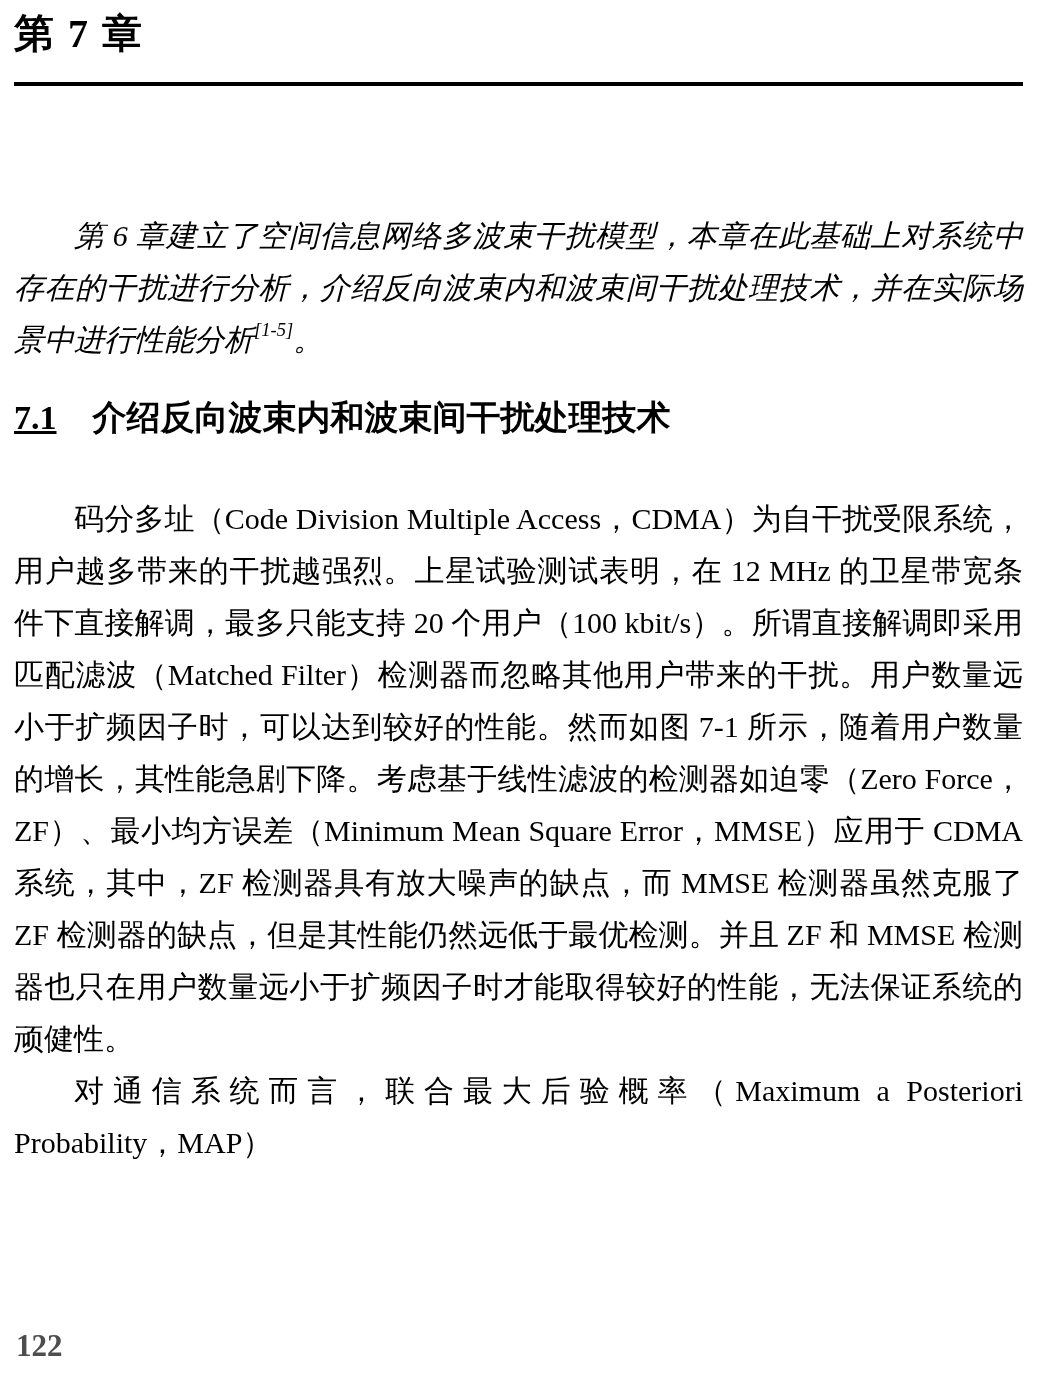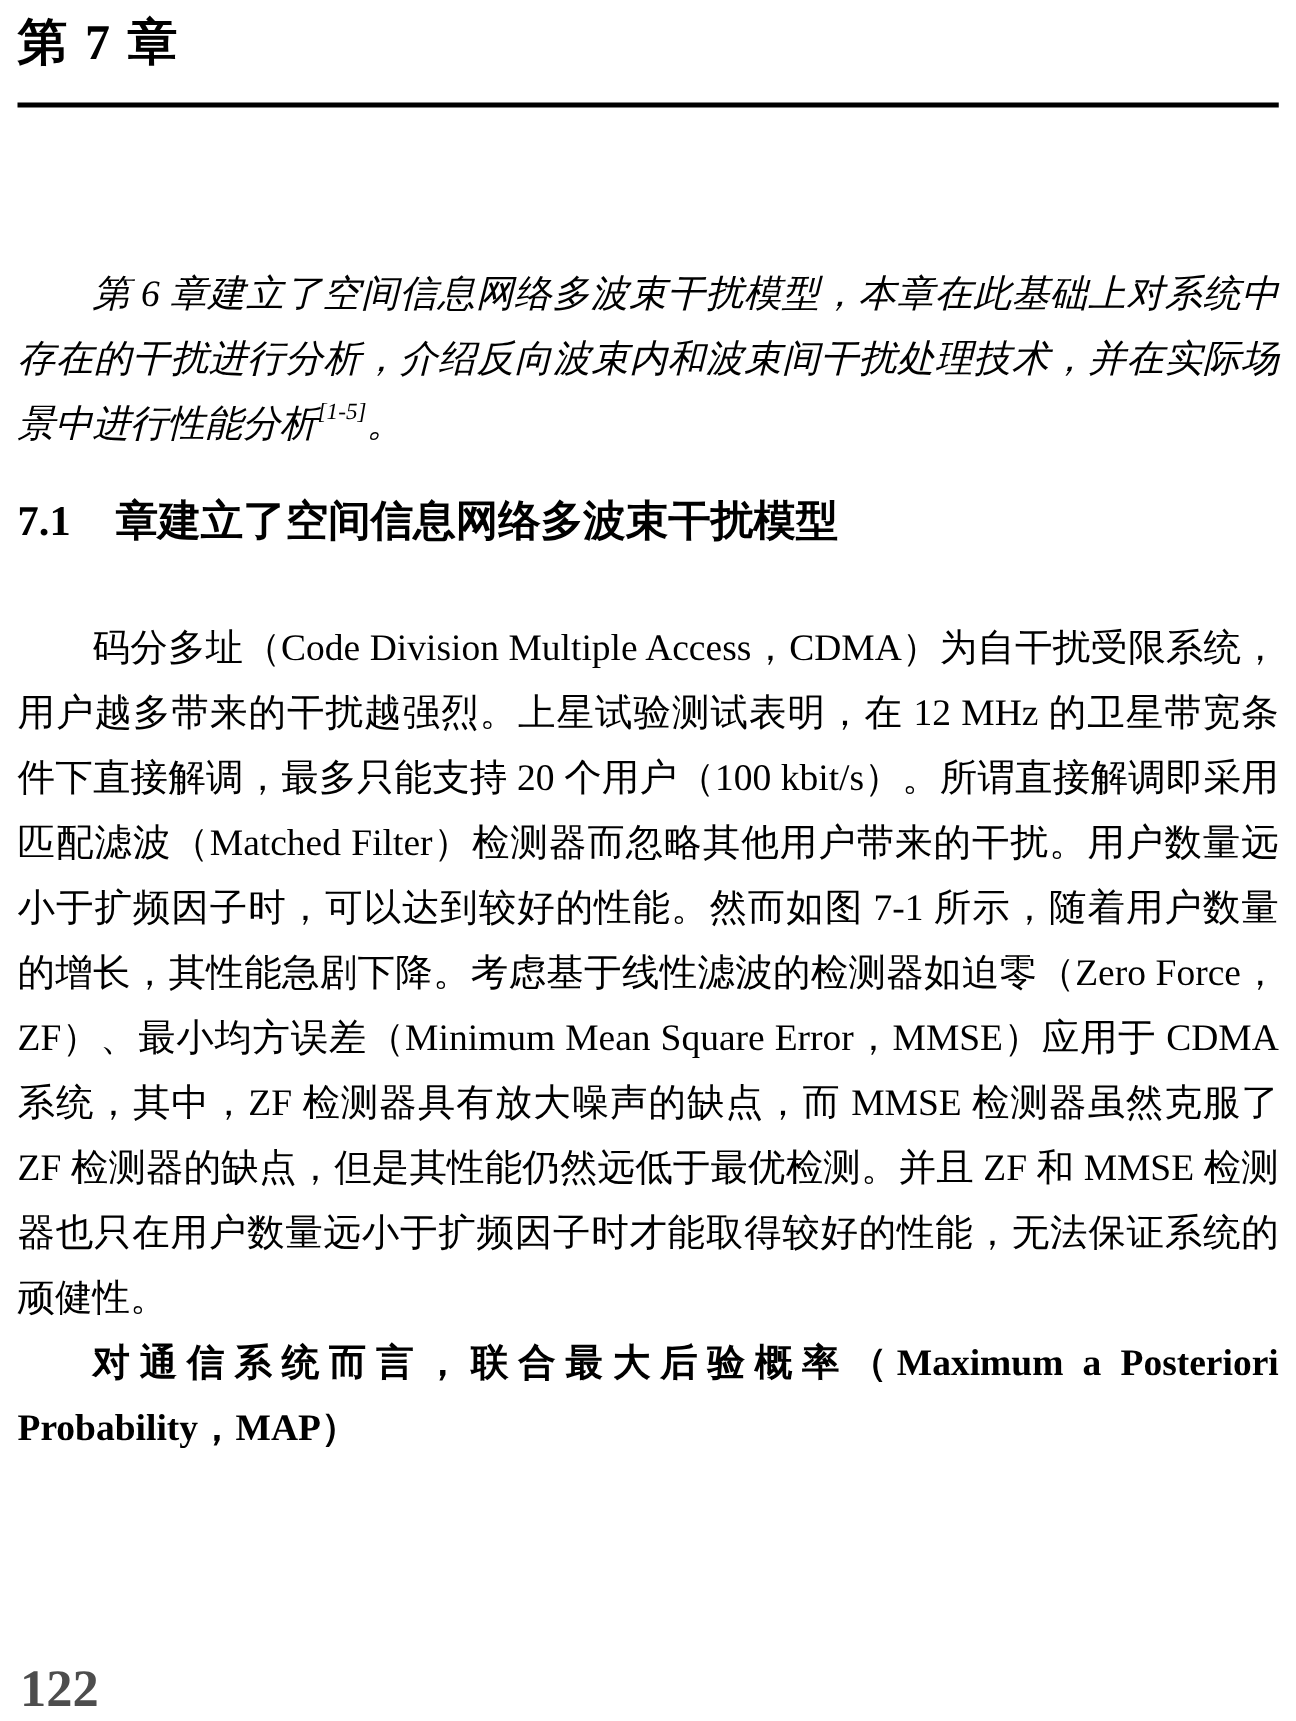--- a/index.html
+++ b/index.html
@@ -62,55 +62,55 @@
     vertical-align: 14px;
   }
   
   .h-sec {
     margin: 29px 0 0 0;
     font-family: "Liberation Serif", "DejaVu Serif", serif;
     font-weight: 900;
     font-size: 34px;
     line-height: 46px;
   }
-  .h-sec .sec-num { margin-right: 36px; }
+  .h-sec .sec-num { margin-right: 36px; text-decoration: underline; }
   .h-subsec {
     margin: 89px 0 0 0;
     font-family: "Liberation Serif", "DejaVu Serif", serif;
     font-weight: 900;
     font-size: 31px;
     line-height: 42px;
   }
   .h-subsec .sec-num { margin-right: 28px; }
   .main-para { margin-top: 52px; }
-  .cont-para { margin-top: 0; font-weight: bold; }
+  .cont-para { margin-top: 0; }
   
   .page-number {
     position: absolute;
     left: 16px;
     top: 1328px;
     font-family: "Liberation Serif", "DejaVu Serif", serif;
     font-weight: 900;
-    font-size: 42px;
+    font-size: 31px;
     color: #4d4d4d;
   }
 </style>
 </head>
 <body>
 
 <div class="page">
 
   <div class="chapter-label">第 7 章</div>
 
   <div class="chapter-rule"></div>
 
 
   <p class="body-text indent intro-para"><span>第 6 章建立了空间信息网络多波束干扰模型，本章在此基础上对系统中存在的干扰进行分析，介绍反向波束内和波束间干扰处理技术，并在实际场景中进行性能分析</span><sup class="citation-ref">[1-5]</sup><span>。</span></p>
 
-  <h2 class="h-sec"><span class="sec-num">7.1</span><span>章建立了空间信息网络多波束干扰模型</span></h2>
+  <h2 class="h-sec"><span class="sec-num">7.1</span><span>介绍反向波束内和波束间干扰处理技术</span></h2>
 
 
   <p class="body-text indent main-para">码分多址（Code Division Multiple Access，CDMA）为自干扰受限系统，用户越多带来的干扰越强烈。上星试验测试表明，在 12 MHz 的卫星带宽条件下直接解调，最多只能支持 20 个用户（100 kbit/s）。所谓直接解调即采用匹配滤波（Matched Filter）检测器而忽略其他用户带来的干扰。用户数量远小于扩频因子时，可以达到较好的性能。然而如图 7-1 所示，随着用户数量的增长，其性能急剧下降。考虑基于线性滤波的检测器如迫零（Zero Force，ZF）、最小均方误差（Minimum Mean Square Error，MMSE）应用于 CDMA 系统，其中，ZF 检测器具有放大噪声的缺点，而 MMSE 检测器虽然克服了 ZF 检测器的缺点，但是其性能仍然远低于最优检测。并且 ZF 和 MMSE 检测器也只在用户数量远小于扩频因子时才能取得较好的性能，无法保证系统的顽健性。</p>
 
   <p class="body-text indent cont-para">对通信系统而言，联合最大后验概率（Maximum a Posteriori Probability，MAP）</p>
 
   <div class="page-number">122</div>
 
 </div>
 

